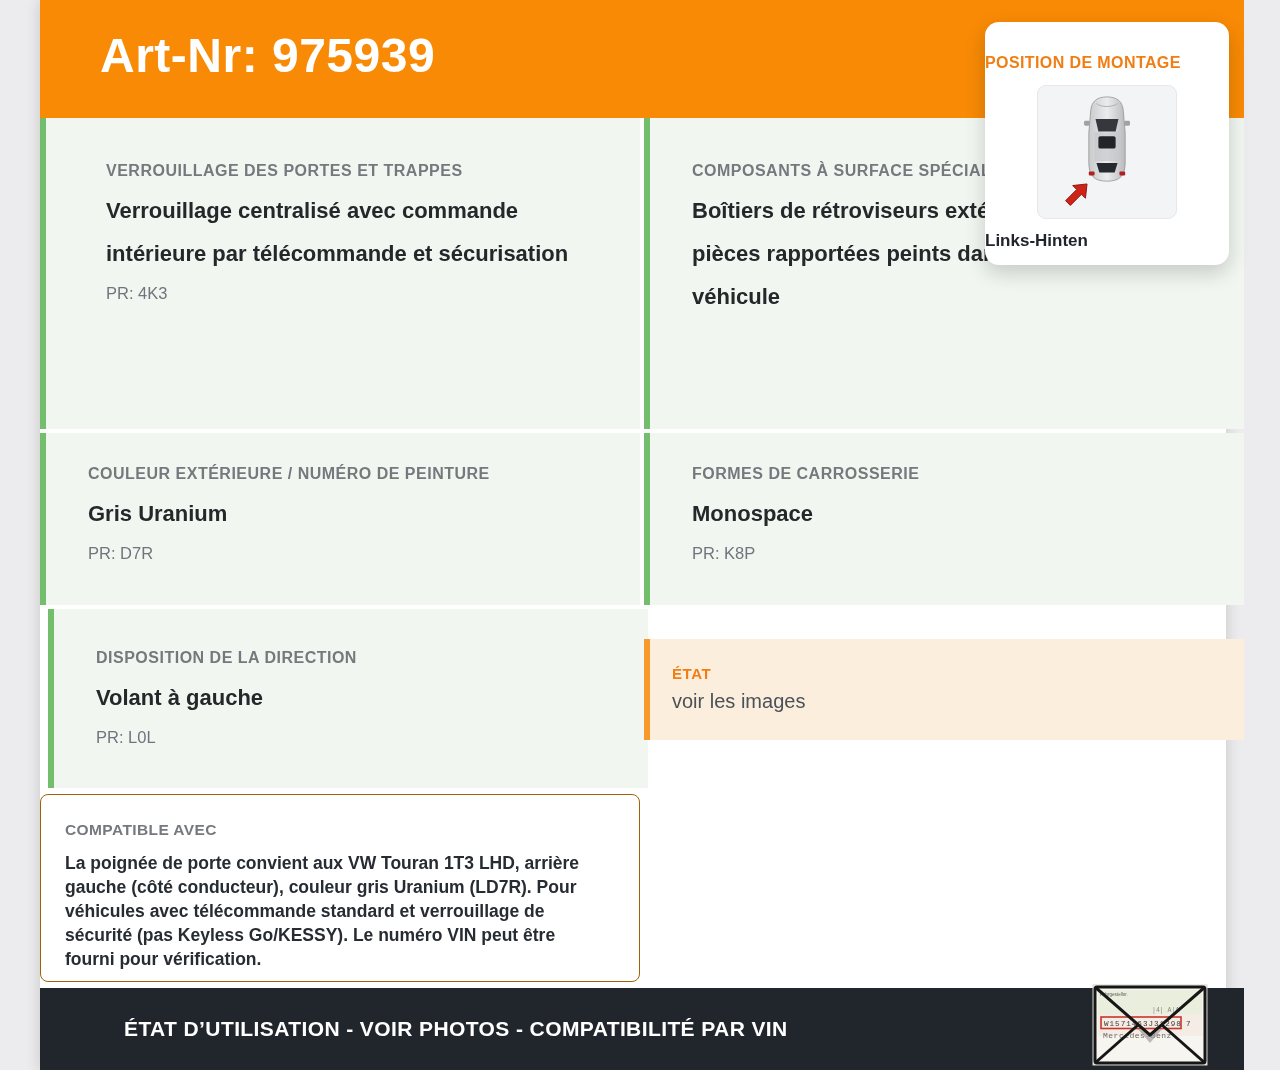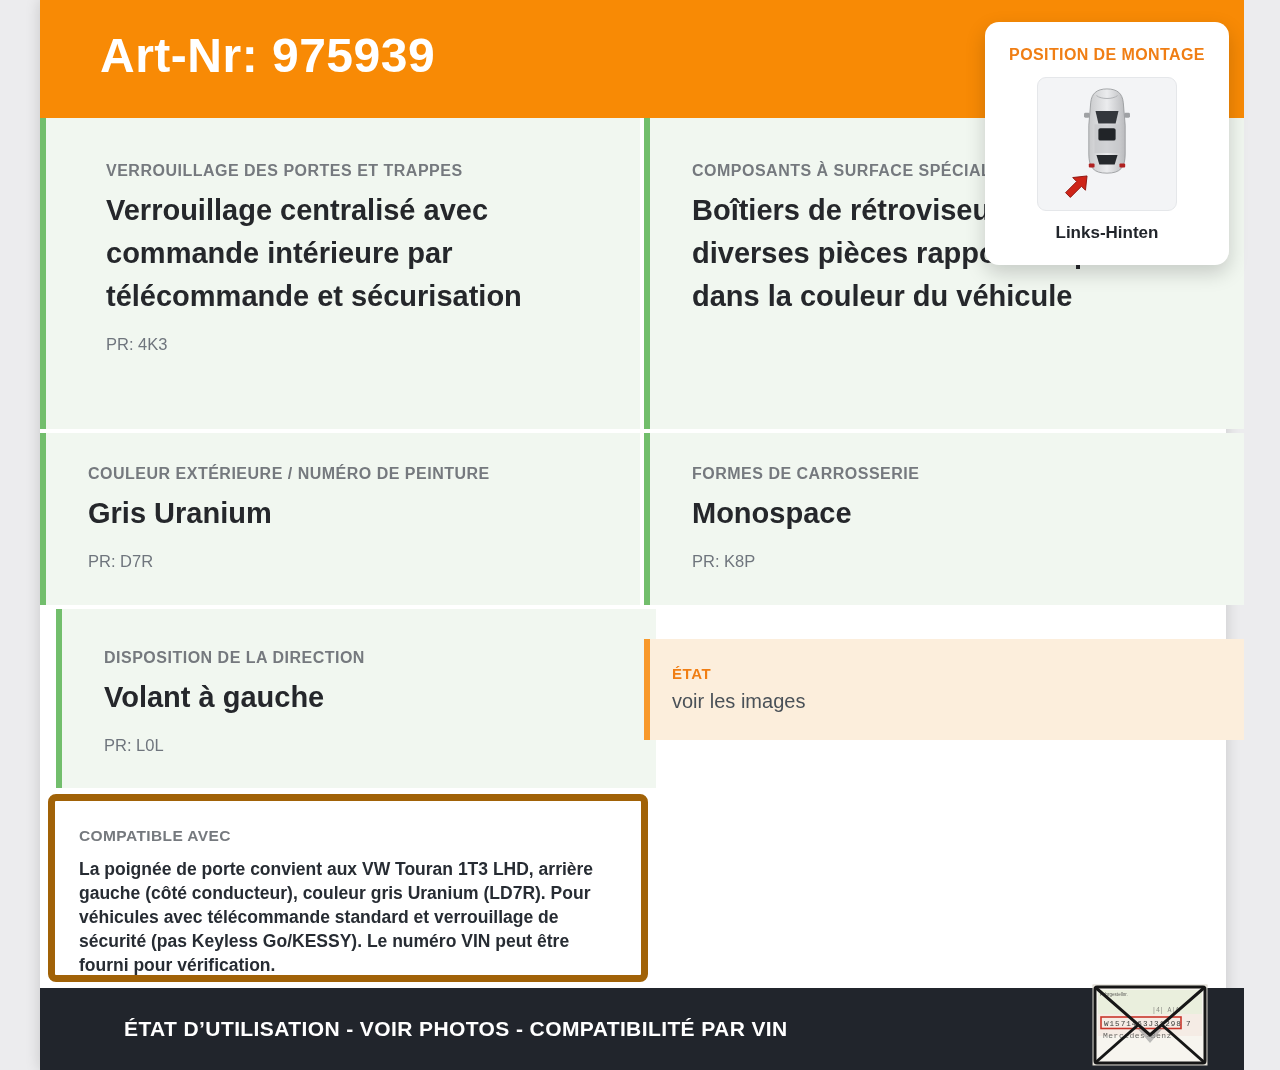--- a/index.html
+++ b/index.html
@@ -12,50 +12,50 @@
     background:var(--header-bg,#F88A05);}
   .header h1{margin:0;padding-left:60px;line-height:112px;font-size:48px;
     font-weight:700;color:#fff;letter-spacing:.5px;}
   
   .spec-card{position:absolute;background:var(--green-card-bg,#F1F7F0);
     border-left:6px solid var(--green-border,#72BE6C);box-sizing:border-box;}
   .c1{left:0;top:118px;width:600px;height:311px;padding:44px 30px 0 60px;}
   .c2{left:604px;top:118px;width:600px;height:311px;padding:44px 38px 0 42px;}
   .c3{left:0;top:433px;width:600px;height:172px;padding:32px 30px 0 42px;}
   .c4{left:604px;top:433px;width:600px;height:172px;padding:32px 38px 8px 42px;}
-  .c5{left:16px;top:609px;width:600px;height:179px;padding:40px 30px 0 42px;}
+  .c5{left:8px;top:609px;width:600px;height:179px;padding:40px 30px 0 42px;}
   .spec-label{font-size:16px;font-weight:700;letter-spacing:.5px;
     color:var(--label-gray,#75797E);}
-  .spec-title{margin-top:9px;font-size:29px;line-height:43px;font-weight:700;
+  .spec-title{margin-top:9px;font-size:22px;line-height:43px;font-weight:700;
     color:var(--title-dark,#25272B);max-width:522px;}
-  .spec-pr{margin-top:17px;font-size:16.5px;color:var(--pr-gray,#6F757D);}
+  .spec-pr{margin-top:9px;font-size:16.5px;color:var(--pr-gray,#6F757D);}
   
   .etat-card{position:absolute;left:604px;top:639px;width:600px;height:101px;
     box-sizing:border-box;background:var(--etat-bg,#FCEEDC);
     border-left:6px solid var(--etat-border,#F8992B);padding:26px 20px 0 22px;}
   .etat-label{font-size:15px;font-weight:700;letter-spacing:.6px;
     color:var(--accent-orange,#F07E14);}
   .etat-text{margin-top:8px;font-size:20px;color:var(--etat-text,#4A5158);}
   
-  .compat-card{position:absolute;left:8px;top:794px;width:600px;height:188px;
-    box-sizing:border-box;background:#fff;border:7px solid #a16207;
+  .compat-card{position:absolute;left:0;top:794px;width:600px;height:188px;
+    box-sizing:border-box;background:#fff;border:1px solid #a16207;
     border-radius:8px;padding:26px 46px 0 24px;}
   .compat-label{font-size:15.5px;font-weight:700;letter-spacing:.4px;
     color:var(--label-gray,#75797E);}
   .compat-text{margin-top:12px;font-size:17.5px;line-height:24px;
     font-weight:700;color:#272C33;}
   
   .footer{position:absolute;left:0;top:988px;width:1204px;height:82px;
     background:var(--footer-bg,#21252C);}
   .footer .txt{padding-left:84px;line-height:82px;font-size:21px;font-weight:700;
     color:#fff;letter-spacing:.4px;white-space:nowrap;}
   
   .pos-card{position:absolute;left:945px;top:22px;width:244px;height:243px;
     background:#fff;border-radius:14px;box-shadow:0 8px 20px rgba(0,0,0,.18);
-    z-index:5;text-align:center;box-sizing:border-box;padding-top:24px;}
+    z-index:5;box-sizing:border-box;padding-top:32px;}
   .pos-title{font-size:16px;font-weight:700;letter-spacing:.4px;
     color:var(--accent-orange,#F07E14);}
   .pos-imgbox{position:relative;margin:13px auto 0;width:138px;height:132px;
     background:#F3F4F6;border:1px solid #E5E7EA;border-radius:9px;}
   .pos-imgbox svg.car{position:absolute;left:50%;top:9px;transform:translateX(-50%);}
   .pos-imgbox svg.arrow{position:absolute;left:26px;bottom:11px;}
   .pos-value{margin-top:12px;font-size:17px;font-weight:700;color:#21252B;}
   
   .stamp{position:absolute;left:1052px;top:984px;width:116px;height:82px;z-index:6;}
 </style>

